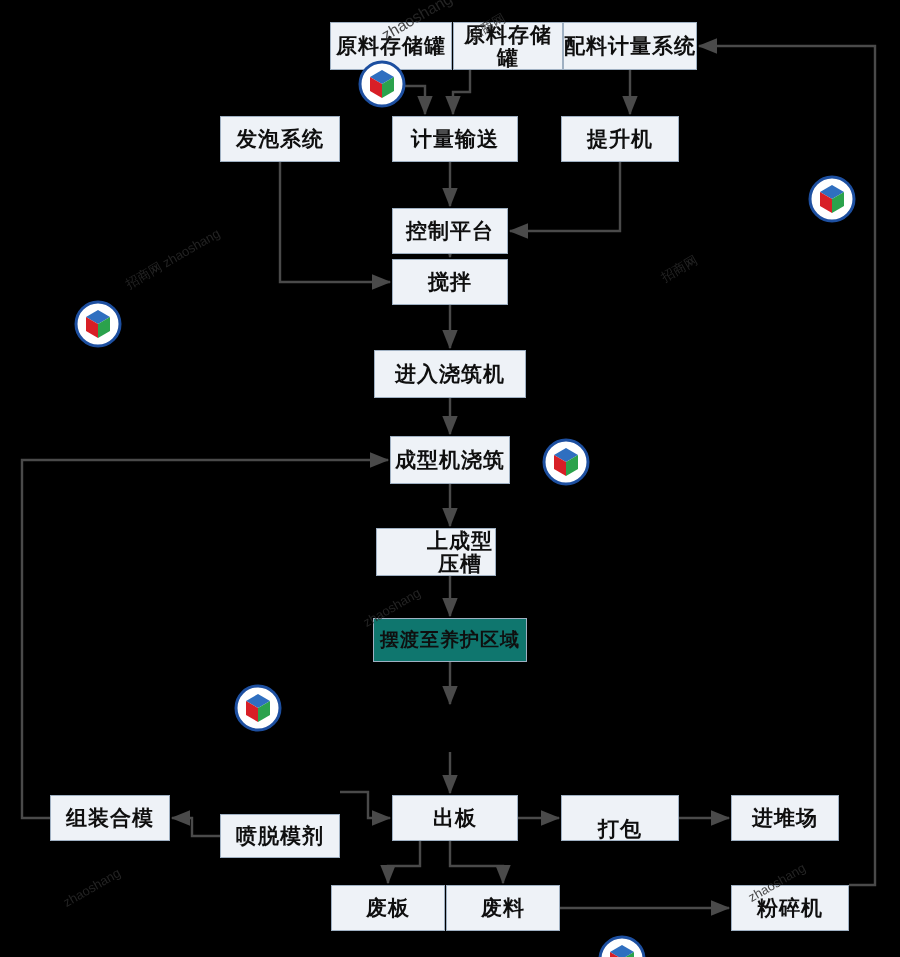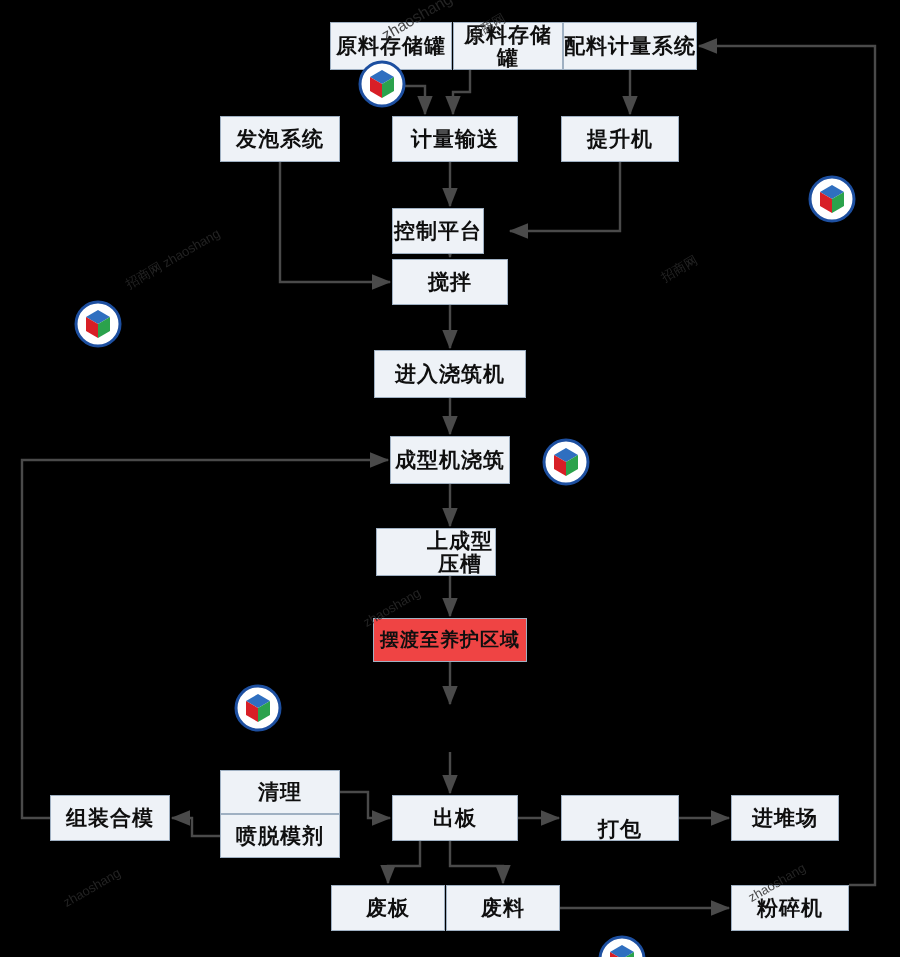--- a/index.html
+++ b/index.html
@@ -18,21 +18,21 @@
     font-size:21px;
     font-weight:bold;
     display:flex;
     align-items:center;
     justify-content:center;
     text-align:center;
     letter-spacing:1px;
     box-sizing:border-box;
     line-height:1.1;
   }
-  .node.flat{background:#ef4444;}
+  .node.flat{background:#0f766e;}
   svg.wires{position:absolute;left:0;top:0;width:900px;height:957px;pointer-events:none;}
   .logo{position:absolute;width:48px;height:48px;}
   .wm{
     position:absolute;
     color:#2a2a2a;
     font-size:13px;
     font-family:"Liberation Sans", sans-serif;
     white-space:nowrap;
     opacity:.85;
   }
@@ -110,43 +110,40 @@
   <div class="node" style="left:220px;top:116px;width:120px;height:46px;">
       <span>发泡系统</span>
     </div>
   <div class="node" style="left:392px;top:116px;width:126px;height:46px;">
       <span>计量输送</span>
     </div>
   <div class="node" style="left:561px;top:116px;width:118px;height:46px;">
       <span>提升机</span>
     </div>
 
-  <div class="node" style="left:392px;top:208px;width:92px;height:46px;">
+  <div class="node" style="left:392px;top:208px;width:116px;height:46px;">
       <span>控制平台</span>
     </div>
   <div class="node" style="left:392px;top:259px;width:116px;height:46px;">
       <span>搅拌</span>
     </div>
 
   <div class="node" style="left:374px;top:350px;width:152px;height:48px;">
       <span>进入浇筑机</span>
     </div>
   <div class="node" style="left:390px;top:436px;width:120px;height:48px;">
       <span>成型机浇筑</span>
     </div>
   <div class="node" style="left:376px;top:528px;width:120px;height:48px;padding-left:48px;">
       <span>上成型压槽</span>
     </div>
   <div class="node flat" style="left:373px;top:618px;width:154px;height:44px;font-size:19px;">
       <span>摆渡至养护区域</span>
     </div>
 
-  <div class="node" style="left:220px;top:770px;width:120px;height:44px;">
-      <span>清理</span>
-    </div>
   <div class="node" style="left:220px;top:814px;width:120px;height:44px;">
       <span>喷脱模剂</span>
     </div>
   <div class="node" style="left:50px;top:795px;width:120px;height:46px;">
       <span>组装合模</span>
     </div>
   <div class="node" style="left:392px;top:795px;width:126px;height:46px;">
       <span>出板</span>
     </div>
   <div class="node" style="left:561px;top:795px;width:118px;height:46px;align-items:flex-end;">

